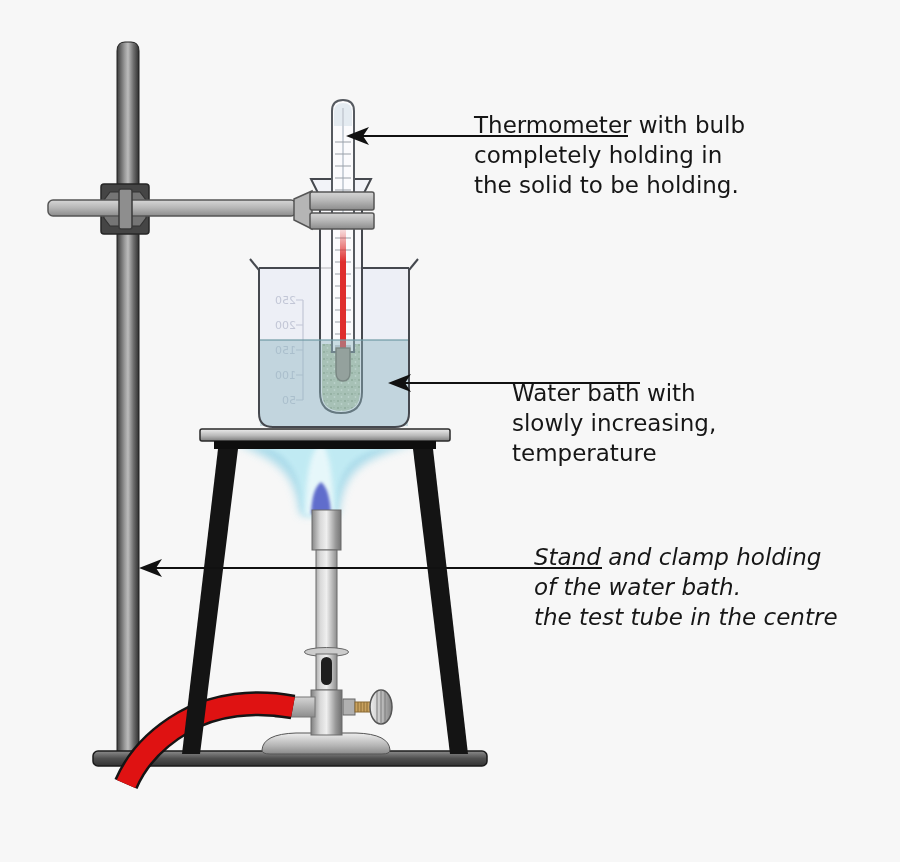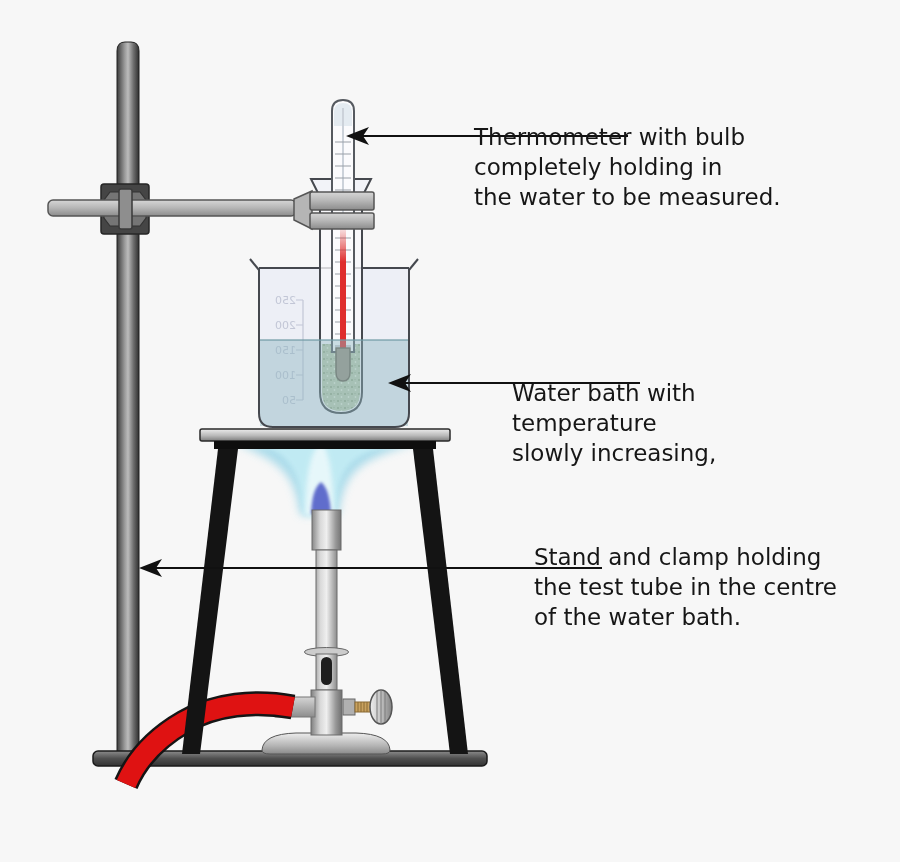--- a/index.html
+++ b/index.html
@@ -9,23 +9,23 @@
     font-family:"DejaVu Sans","Liberation Sans",sans-serif;
   }
   #stage{position:absolute;left:0;top:0;width:900px;height:862px;}
   svg{position:absolute;left:0;top:0;}
   .ann{
     position:absolute;
     font-size:23px;line-height:30px;color:#161616;
     white-space:nowrap;
   }
   .ann span{display:block;}
-  #ann-thermometer{left:474px;top:110px;margin-top:12px;}
+  #ann-thermometer{left:474px;top:110px;}
   #ann-waterbath{left:512px;top:378px;}
-  #ann-stand{left:534px;top:542px;}
+  #ann-stand{left:534px;top:542px;font-style:italic;}
 </style>
 </head>
 <body>
 
 <div id="stage">
 
 <svg width="900" height="862" viewBox="0 0 900 862">
   <defs>
     <linearGradient id="poleG" gradientUnits="userSpaceOnUse" x1="117" y1="0" x2="139" y2="0">
       <stop offset="0" stop-color="#3c3c3c"></stop>
@@ -212,28 +212,28 @@
     <g>
       <line x1="154" y1="568" x2="602" y2="568"></line>
       <polygon points="139,568 162,559 156,568 162,577" fill="#111" stroke="none"></polygon>
     </g>
   </g>
 </svg>
 
 <div class="ann" id="ann-thermometer">
   <span>Thermometer with bulb</span>
   <span>completely holding in</span>
-  <span>the water to be measured.</span>
+  <span>the solid to be holding.</span>
 </div>
 
 <div class="ann" id="ann-waterbath">
   <span>Water bath with</span>
+  <span>slowly increasing,</span>
   <span>temperature</span>
-  <span>slowly increasing,</span>
 </div>
 
 <div class="ann" id="ann-stand">
   <span>Stand and clamp holding</span>
+  <span>of the water bath.</span>
   <span>the test tube in the centre</span>
-  <span>of the water bath.</span>
 </div>
 
 </div>
 
 </body></html>

